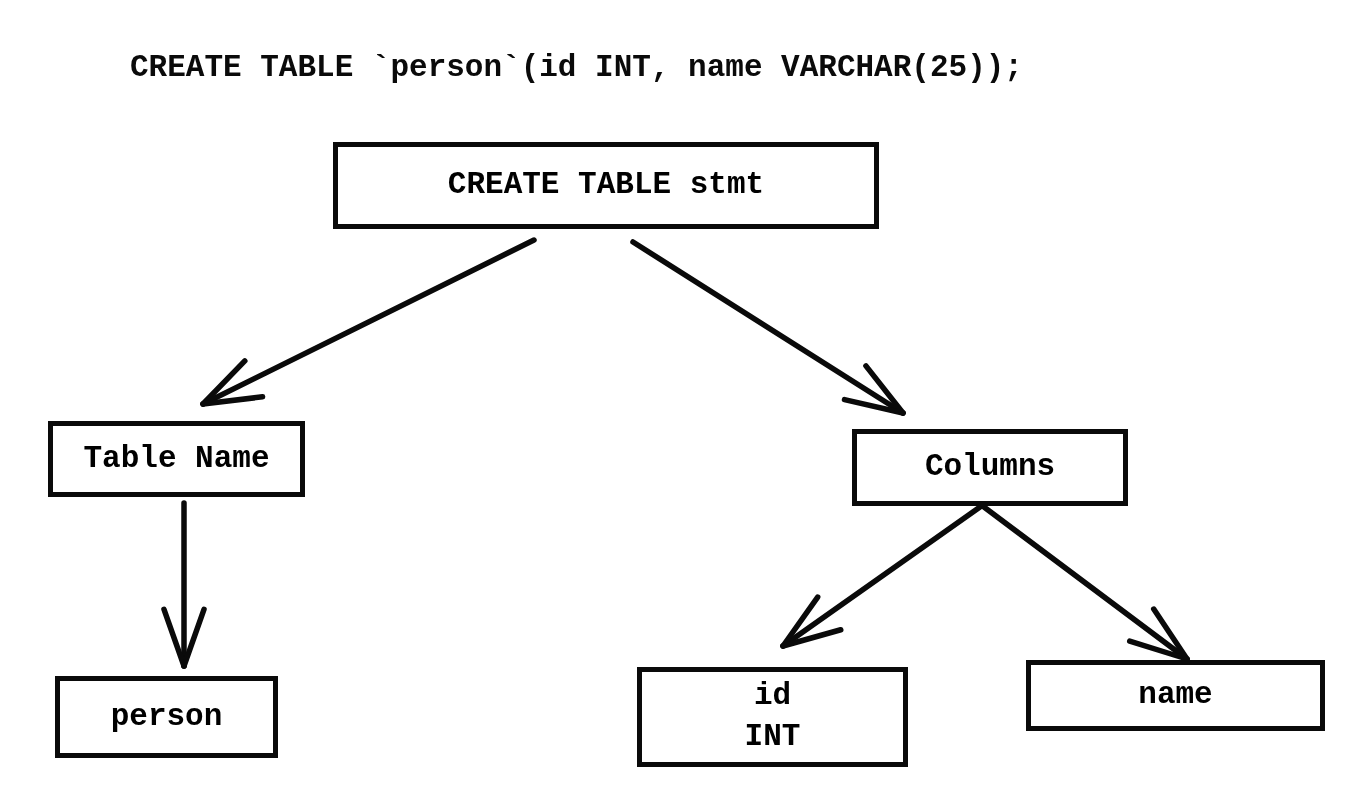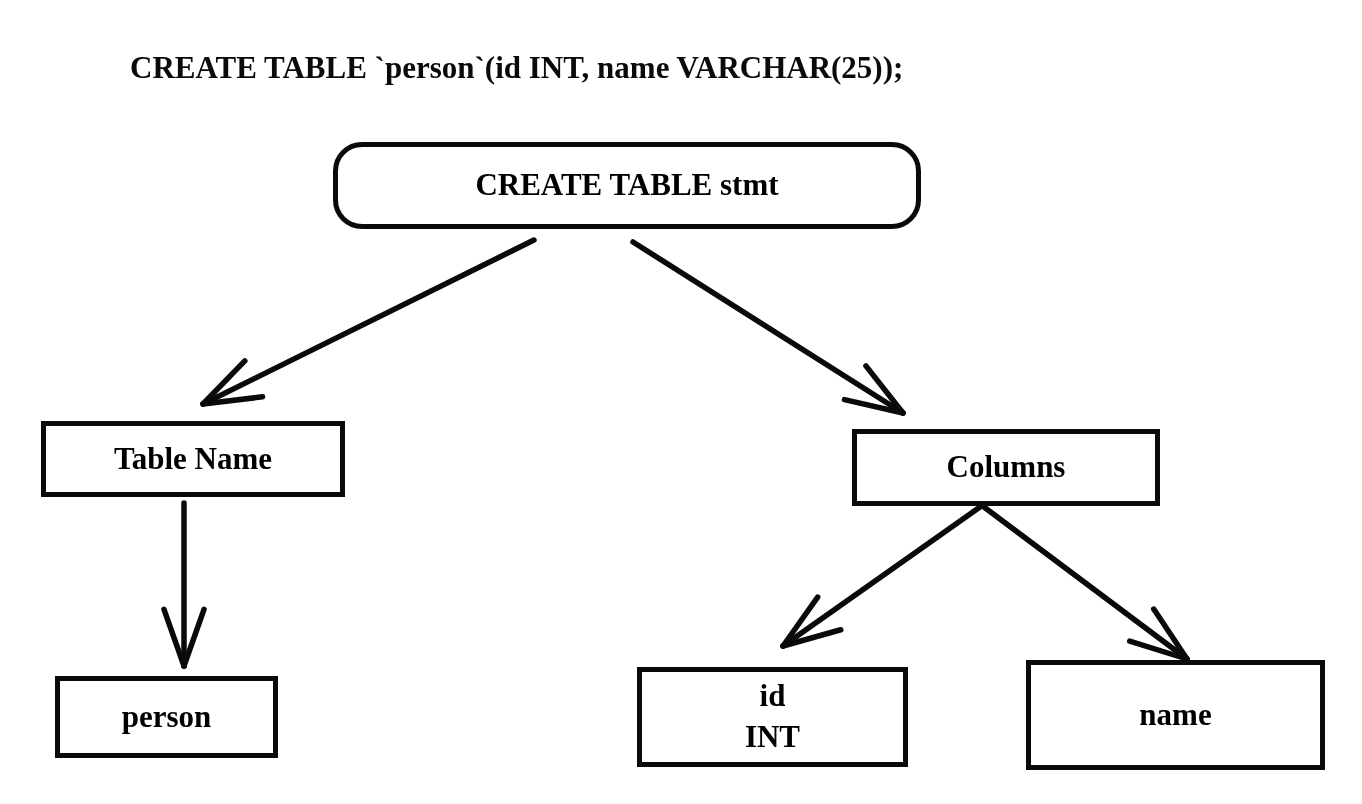--- a/index.html
+++ b/index.html
@@ -6,21 +6,21 @@
     margin: 0;
     padding: 0;
     background: #ffffff;
   }
   .canvas {
     position: relative;
     width: 1362px;
     height: 804px;
     background: #ffffff;
     overflow: hidden;
-    font-family: Liberation Serif, serif;
+    font-family: Liberation Mono, monospace;
     color: #000000;
   }
   .sql-header {
     position: absolute;
     left: 130px;
     top: 50px;
     font-size: 31px;
     font-weight: 700;
     letter-spacing: 0px;
     white-space: pre;
@@ -42,26 +42,26 @@
     display: flex;
     flex-direction: column;
     align-items: center;
     justify-content: center;
     font-size: 31px;
     font-weight: 700;
     text-align: center;
     line-height: 1.32;
     white-space: pre;
   }
-  #node-stmt       { left: 333px;  top: 142px; width: 588px; height: 87px; border-radius: 29px;  }
-  #node-table-name { left: 41px;   top: 421px; width: 304px; height: 76px;  }
-  #node-columns    { left: 852px;  top: 429px; width: 308px; height: 77px; text-align: center;  }
+  #node-stmt       { left: 333px;  top: 142px; width: 546px; height: 87px;  }
+  #node-table-name { left: 48px;   top: 421px; width: 257px; height: 76px;  }
+  #node-columns    { left: 852px;  top: 429px; width: 276px; height: 77px; text-align: center;  }
   #node-person     { left: 55px;   top: 676px; width: 223px; height: 82px;  }
   #node-id         { left: 637px;  top: 667px; width: 271px; height: 100px; }
-  #node-name       { left: 1026px; top: 660px; width: 299px; height: 110px;  }
+  #node-name       { left: 1026px; top: 660px; width: 299px; height: 71px;  }
 </style>
 </head>
 <body>
 
 <div class="canvas">
 
   <div class="sql-header">CREATE TABLE `person`(id INT, name VARCHAR(25));</div>
 
   <svg class="arrows" viewBox="0 0 1362 804" aria-hidden="true">
       <line x1="534" y1="240" x2="203" y2="404" stroke="#0a0a0a" stroke-width="5.5" stroke-linecap="round"></line>

